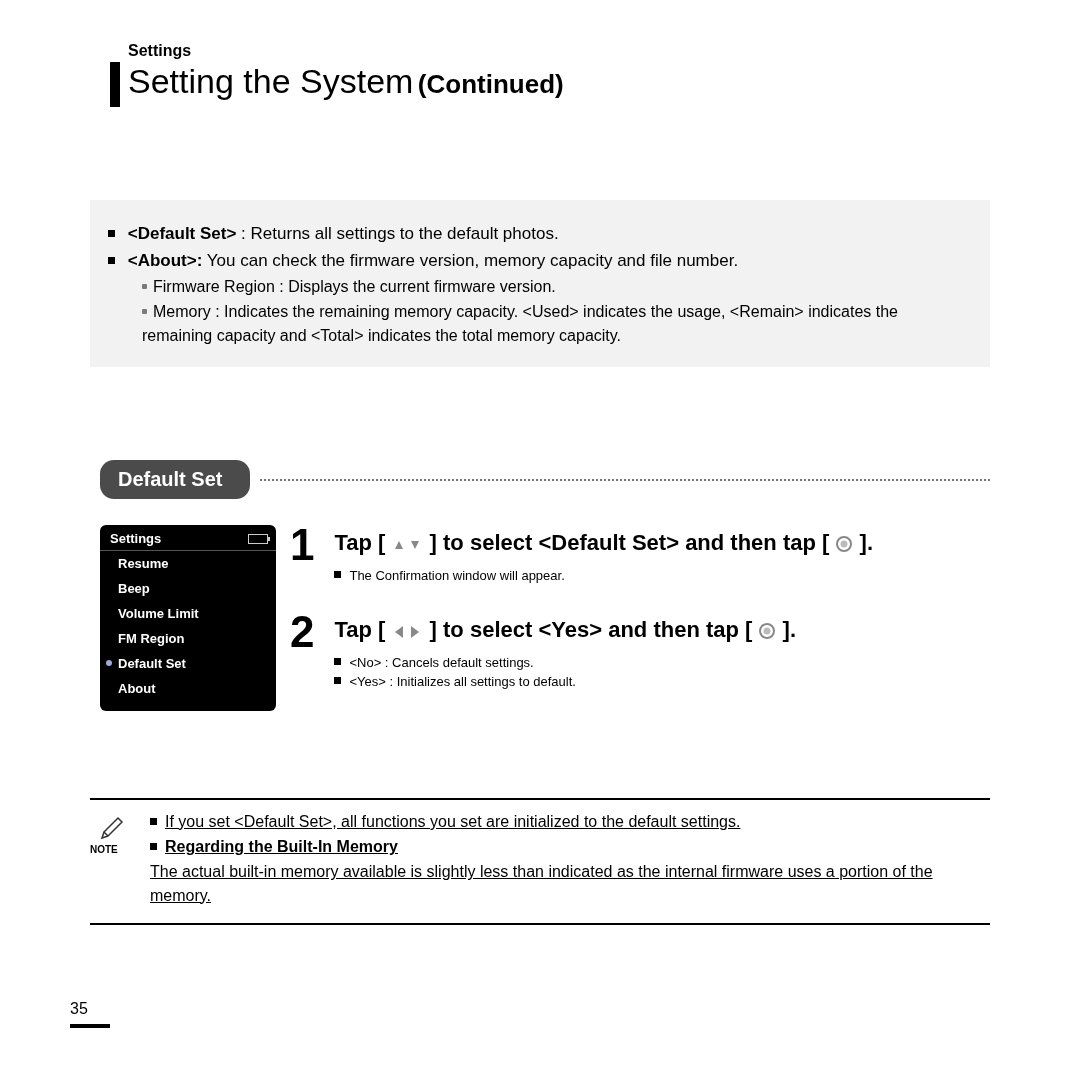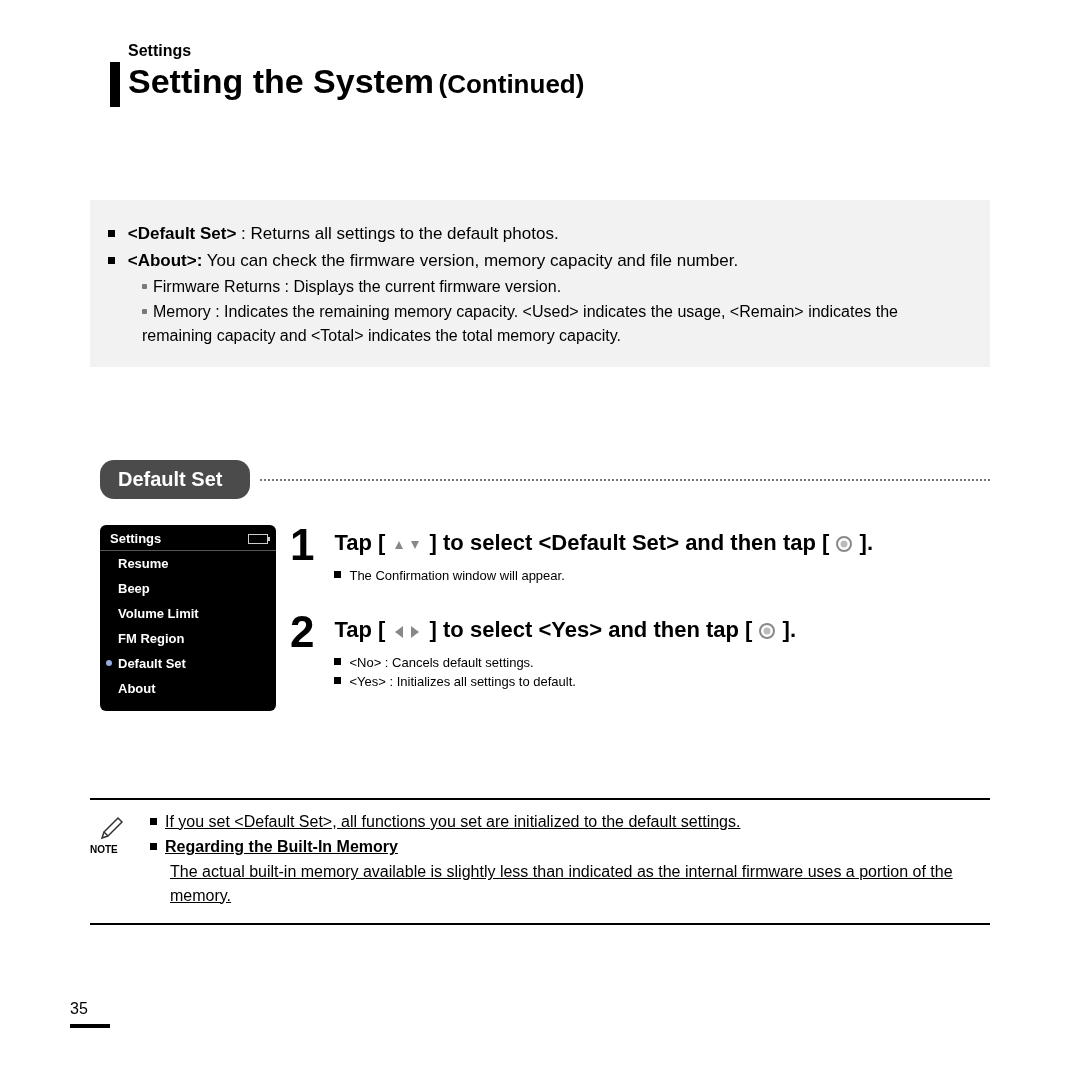--- a/index.html
+++ b/index.html
@@ -22,21 +22,21 @@
     position: absolute;
     top: 62px;
     left: 110px;
     border-left: 10px solid #000;
     padding-left: 8px;
     padding-top:0;
     padding-bottom:6px;
   }
   .title-main {
     font-size: 34px;
-    font-weight: bold;
+    font-weight: normal;
     display: inline;
   }
   .title-cont {
     font-size: 26px;
     font-weight: bold;
     display: inline;
   }
   .info-box {
     position: absolute;
     top: 200px;
@@ -220,21 +220,21 @@
 <div class="info-box">
   <div class="info-row">
     <span class="sq-bullet"></span>
     <span class="bold">&lt;Default Set&gt;</span><span> : Returns all settings to the default photos.</span>
   </div>
   <div class="info-row">
     <span class="sq-bullet"></span>
     <span class="bold">&lt;About&gt;:</span><span> You can check the firmware version, memory capacity and file number.</span>
   </div>
   <div class="sub-list">
-    <div class="info-row"><span class="sm-bullet"></span><span>Firmware Returns : Displays the current firmware version.</span></div>
+    <div class="info-row"><span class="sm-bullet"></span><span>Firmware Region : Displays the current firmware version.</span></div>
     <div class="info-row"><span class="sm-bullet"></span><span>Memory : Indicates the remaining memory capacity. &lt;Used&gt; indicates the usage, &lt;Remain&gt; indicates the remaining capacity and &lt;Total&gt; indicates the total memory capacity.</span></div>
   </div>
 </div>
 
 <div class="section-tab-wrap">
   <div class="section-tab">Default Set</div>
   <div class="dotted-line"></div>
 </div>
 
 <div class="device-screen">
@@ -317,18 +317,18 @@
         <g stroke="#333" stroke-width="1.5" fill="none">
           <path d="M6 22 L20 8 L24 12 L10 26 Z"></path>
           <path d="M6 22 L4 28 L10 26"></path>
         </g>
       </svg>
   </span>
   <div class="note-label">NOTE</div>
   <div class="note-body">
     <div class="row"><span class="sq-bullet"></span><span>If you set &lt;Default Set&gt;, all functions you set are initialized to the default settings.</span></div>
     <div class="row"><span class="sq-bullet"></span><span class="bold">Regarding the Built-In Memory</span></div>
-    <div class="row" style="margin-left:20px;"><span>The actual built-in memory available is slightly less than indicated as the internal firmware uses a portion of the memory.</span></div>
+    <div class="row" style="margin-left:0;"><span>The actual built-in memory available is slightly less than indicated as the internal firmware uses a portion of the memory.</span></div>
   </div>
 </div>
 
 <div class="page-num">35</div>
 <div class="page-bar"></div>
 
 </body></html>

